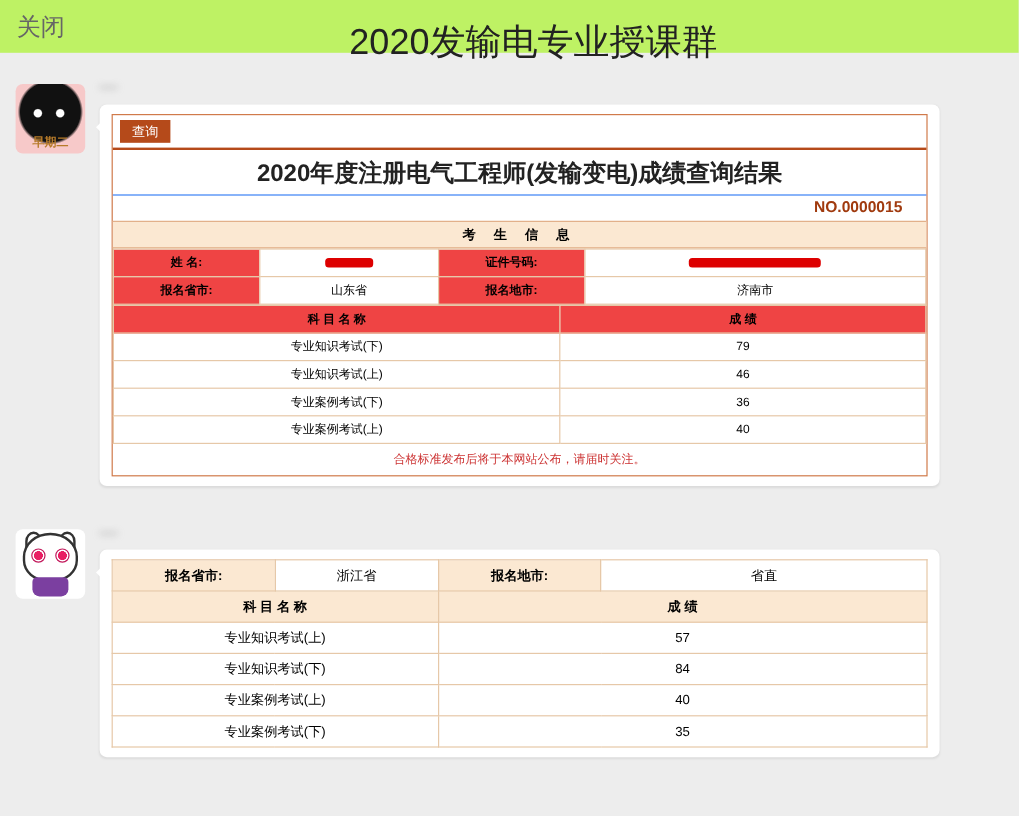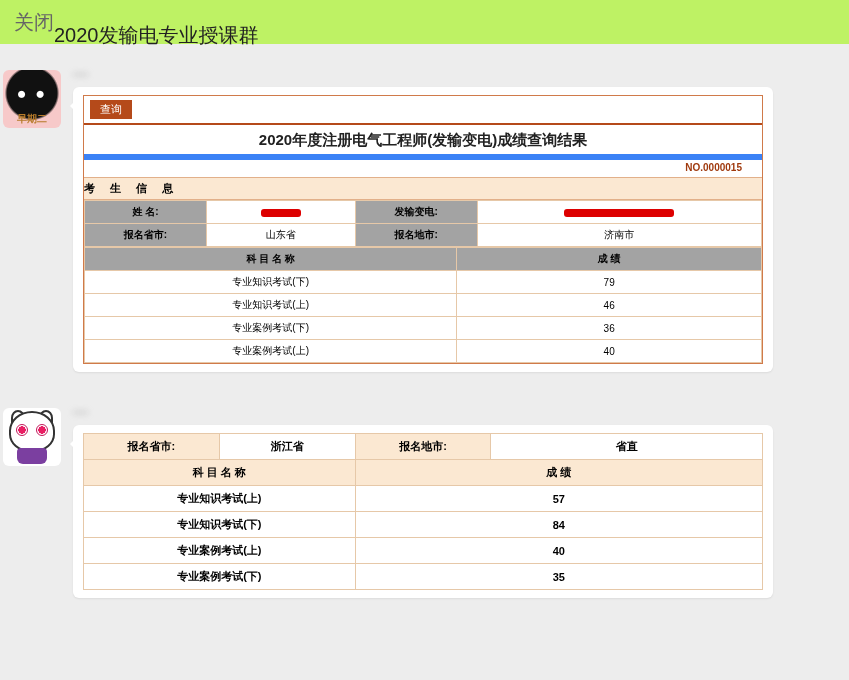--- a/index.html
+++ b/index.html
@@ -16,29 +16,29 @@
     display: flex;
     align-items: center;
     height: 44px;
   }
   .header-close {
     font-size: 20px;
     color: #666;
   }
   .header-title {
     flex: 1;
-    text-align: left;
-    font-size: 20px;
+    text-align: center;
+    font-size: 30px;
     color: #222;
     font-weight: 400;
     padding-right: 0;
     margin-top: 26px;
   }
   .chat-body {
-    padding: 20px 3px;
+    padding: 20px 13px;
   }
   .msg {
     display: flex;
     align-items: flex-start;
     margin-bottom: 30px;
   }
   .avatar {
     width: 58px;
     height: 58px;
     border-radius: 6px;
@@ -140,56 +140,56 @@
   .result-card .tab {
     background: #b54a1a;
     color: #fff;
     display: inline-block;
     padding: 2px 10px;
     font-size: 11px;
     margin: 4px 0 4px 6px;
   }
   .result-card .title {
     text-align: center;
-    font-size: 15px;
+    font-size: 20px;
     font-weight: bold;
     color: #222;
     border-top: 2px solid #b54a1a;
-    border-bottom: 6px solid #3b82f6;
+    border-bottom: 1px solid #3b82f6;
     padding: 6px 0 4px;
   }
   .result-card .docno {
     text-align: right;
-    font-size: 10px;
+    font-size: 13px;
     color: #a03a0e;
     font-weight: bold;
     padding: 2px 20px 4px 0;
   }
   .section-head {
     background: #fbe8d2;
-    text-align: left;
+    text-align: center;
     font-size: 11px;
     font-weight: bold;
     padding: 3px 0;
     border-top: 1px solid #e2b08a;
     border-bottom: 1px solid #e2b08a;
     letter-spacing: 6px;
   }
   table.info, table.scores {
     width: 100%;
     border-collapse: collapse;
   }
   table.info td, table.scores td, table.scores th, table.info th {
     border: 1px solid #e6c8a8;
     padding: 4px 6px;
     text-align: center;
     font-size: 10px;
   }
   table.info .lbl, table.scores th {
-    background: #a3a3a3;
+    background: #ef4444;
     font-weight: bold;
   }
   .redacted {
     display: inline-block;
     background: #d00;
     height: 8px;
     border-radius: 3px;
     vertical-align: middle;
   }
   .footer-note {
@@ -201,21 +201,20 @@
   
   .mini-table {
     width: 100%;
     border-collapse: collapse;
     font-size: 11px;
   }
   .mini-table td, .mini-table th {
     border: 1px solid #e6c8a8;
     text-align: center;
     padding: 5px 6px;
-    font-weight: bold;
   }
   .mini-table .lbl, .mini-table th {
     background: #fbe8d2;
     font-weight: bold;
   }
 </style>
 </head>
 <body>
 
 <div class="header">
@@ -235,21 +234,21 @@
         <div class="result-card">
           <span class="tab">查询</span>
           <div class="title">2020年度注册电气工程师(发输变电)成绩查询结果</div>
           <div class="docno">NO.0000015</div>
           <div class="section-head">考 生 信 息</div>
           <table class="info">
             <tbody>
                 <tr>
               <td class="lbl" style="width:18%">姓   名:</td>
               <td style="width:22%"><span class="redacted" style="width:40px"></span></td>
-              <td class="lbl" style="width:18%">发输变电:</td>
+              <td class="lbl" style="width:18%">证件号码:</td>
               <td><span class="redacted" style="width:110px"></span></td>
             </tr>
             <tr>
               <td class="lbl">报名省市:</td>
               <td>山东省</td>
               <td class="lbl">报名地市:</td>
               <td>济南市</td>
             </tr>
           </tbody>
             </table>
@@ -270,20 +269,21 @@
             <tr>
                   <td>专业案例考试(下)</td>
                   <td>36</td>
                 </tr>
             <tr>
                   <td>专业案例考试(上)</td>
                   <td>40</td>
                 </tr>
           </tbody>
             </table>
+          <div class="footer-note">合格标准发布后将于本网站公布，请届时关注。</div>
         </div>
       </div>
     </div>
   </div>
 
   <div class="msg">
     <div class="avatar avatar-2">
       <div class="ear l"></div>
         <div class="ear r"></div>
       <div class="face"></div>

